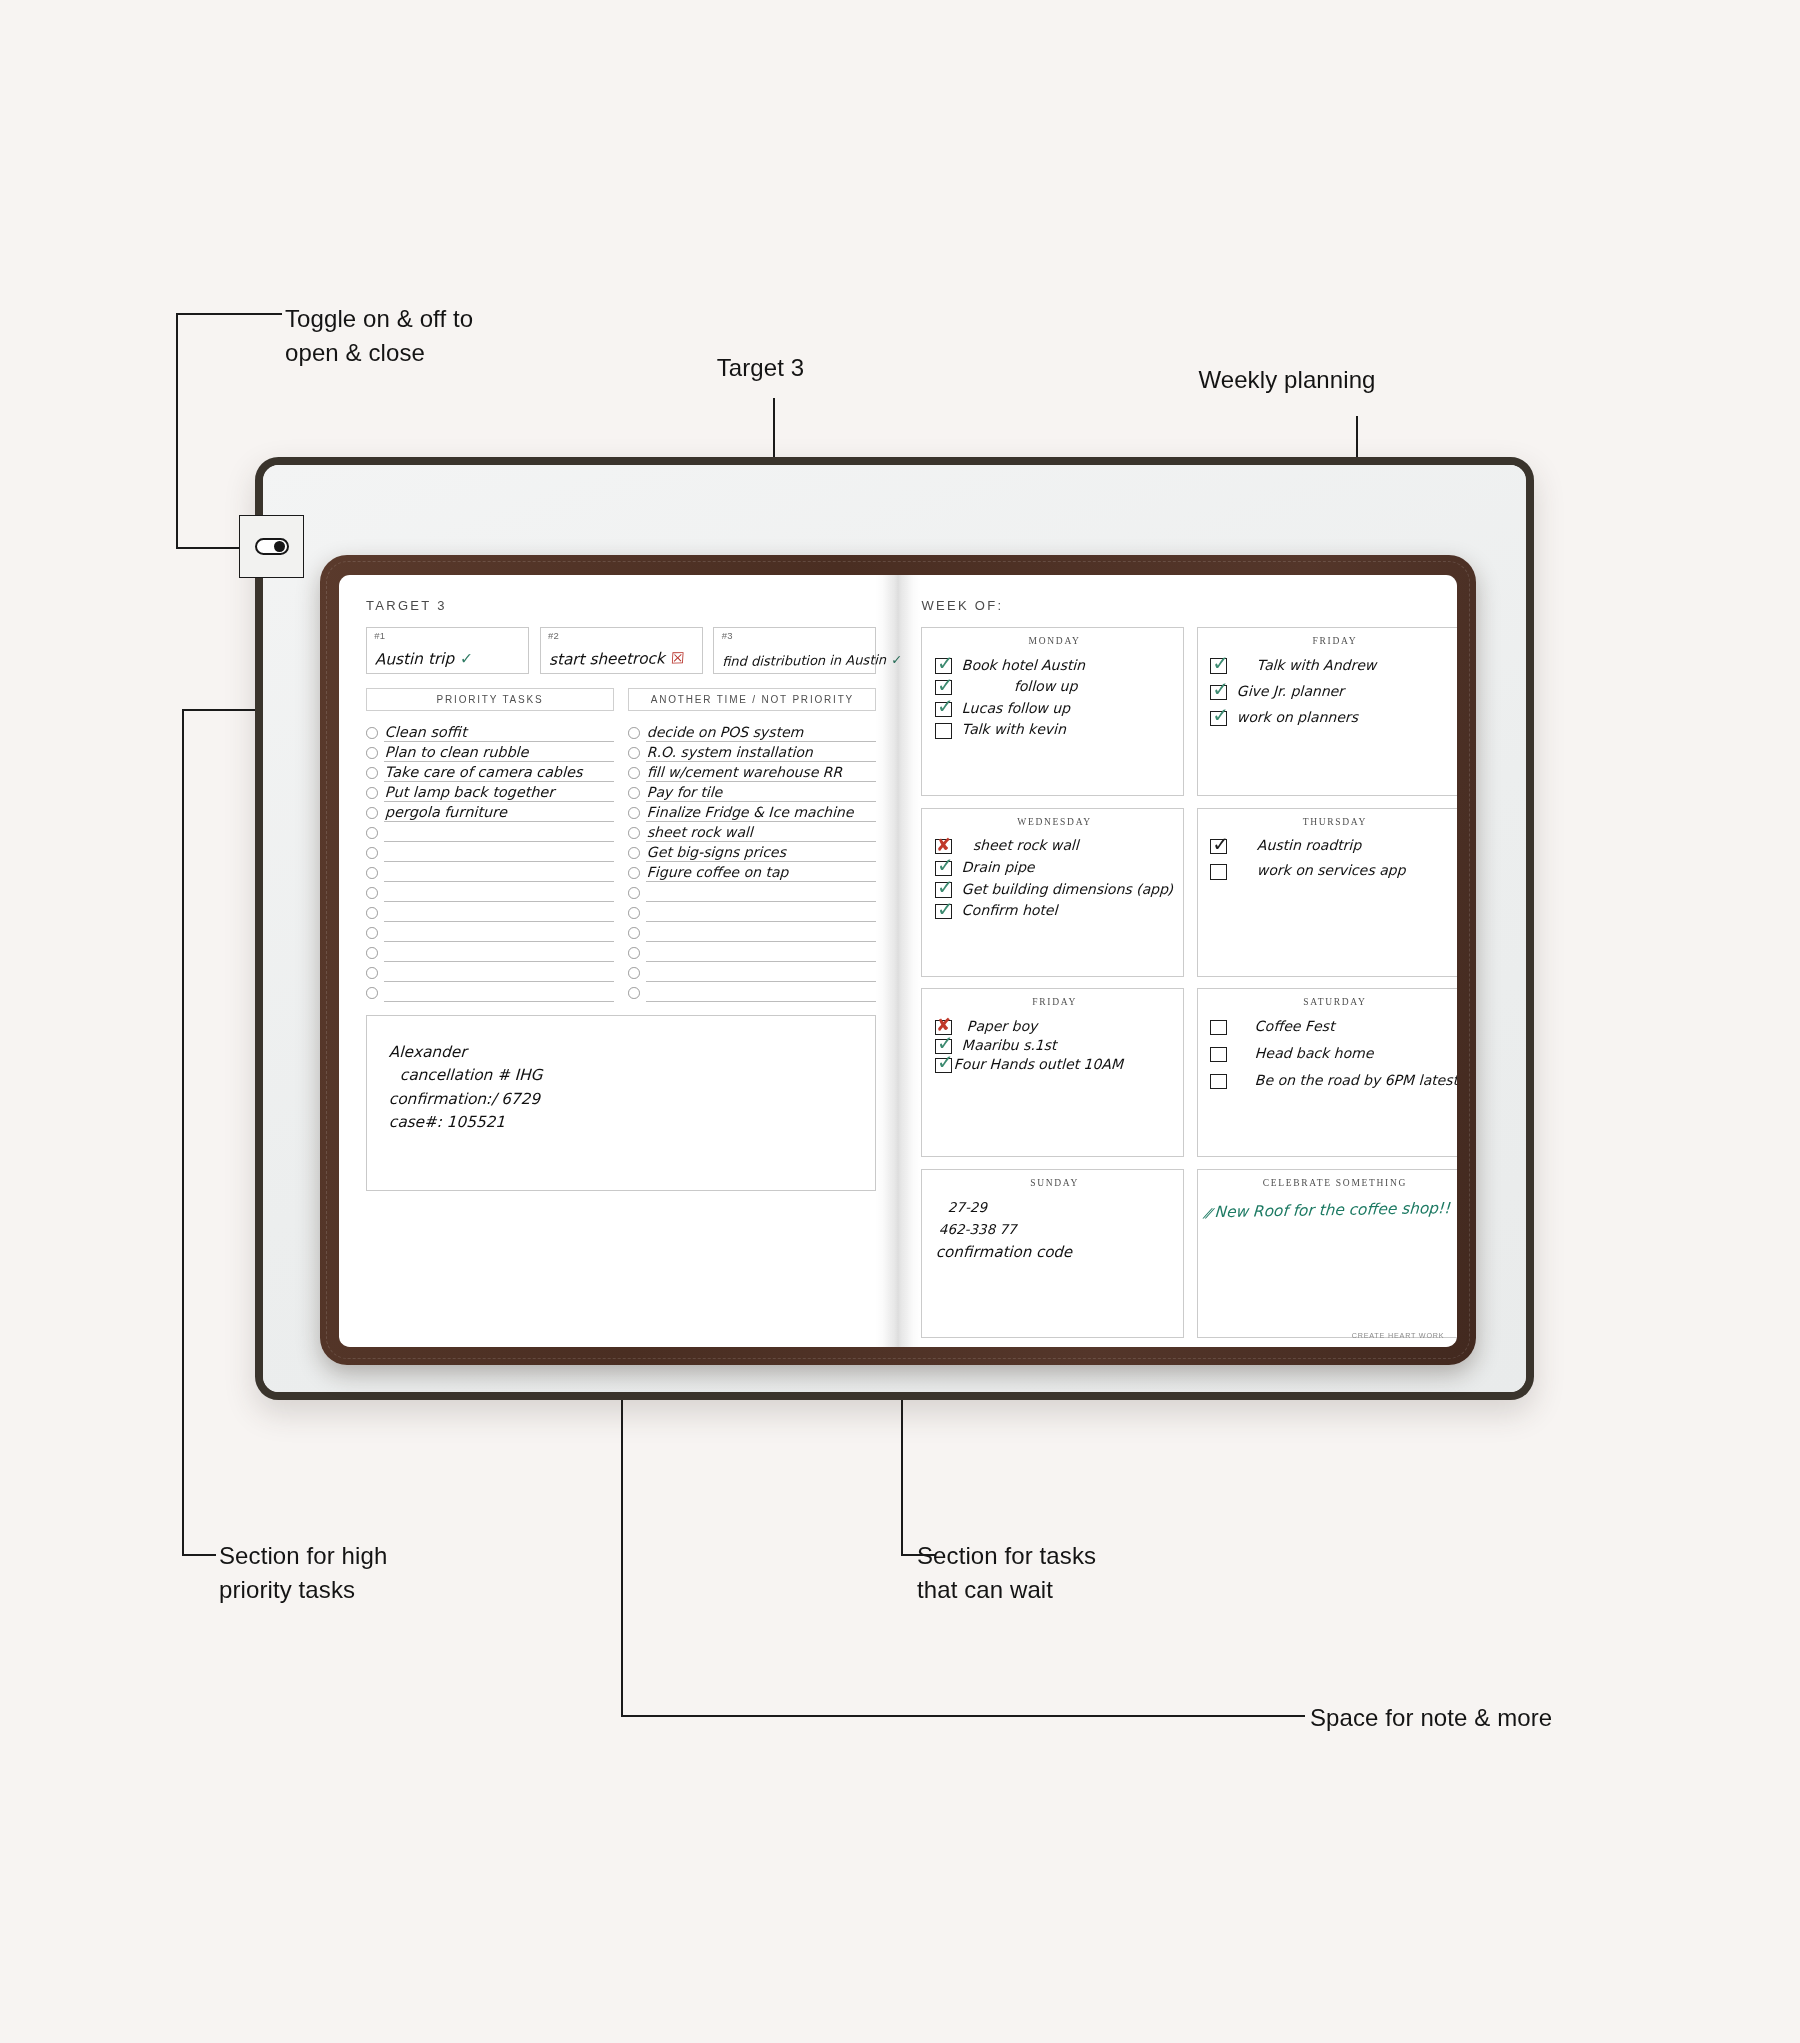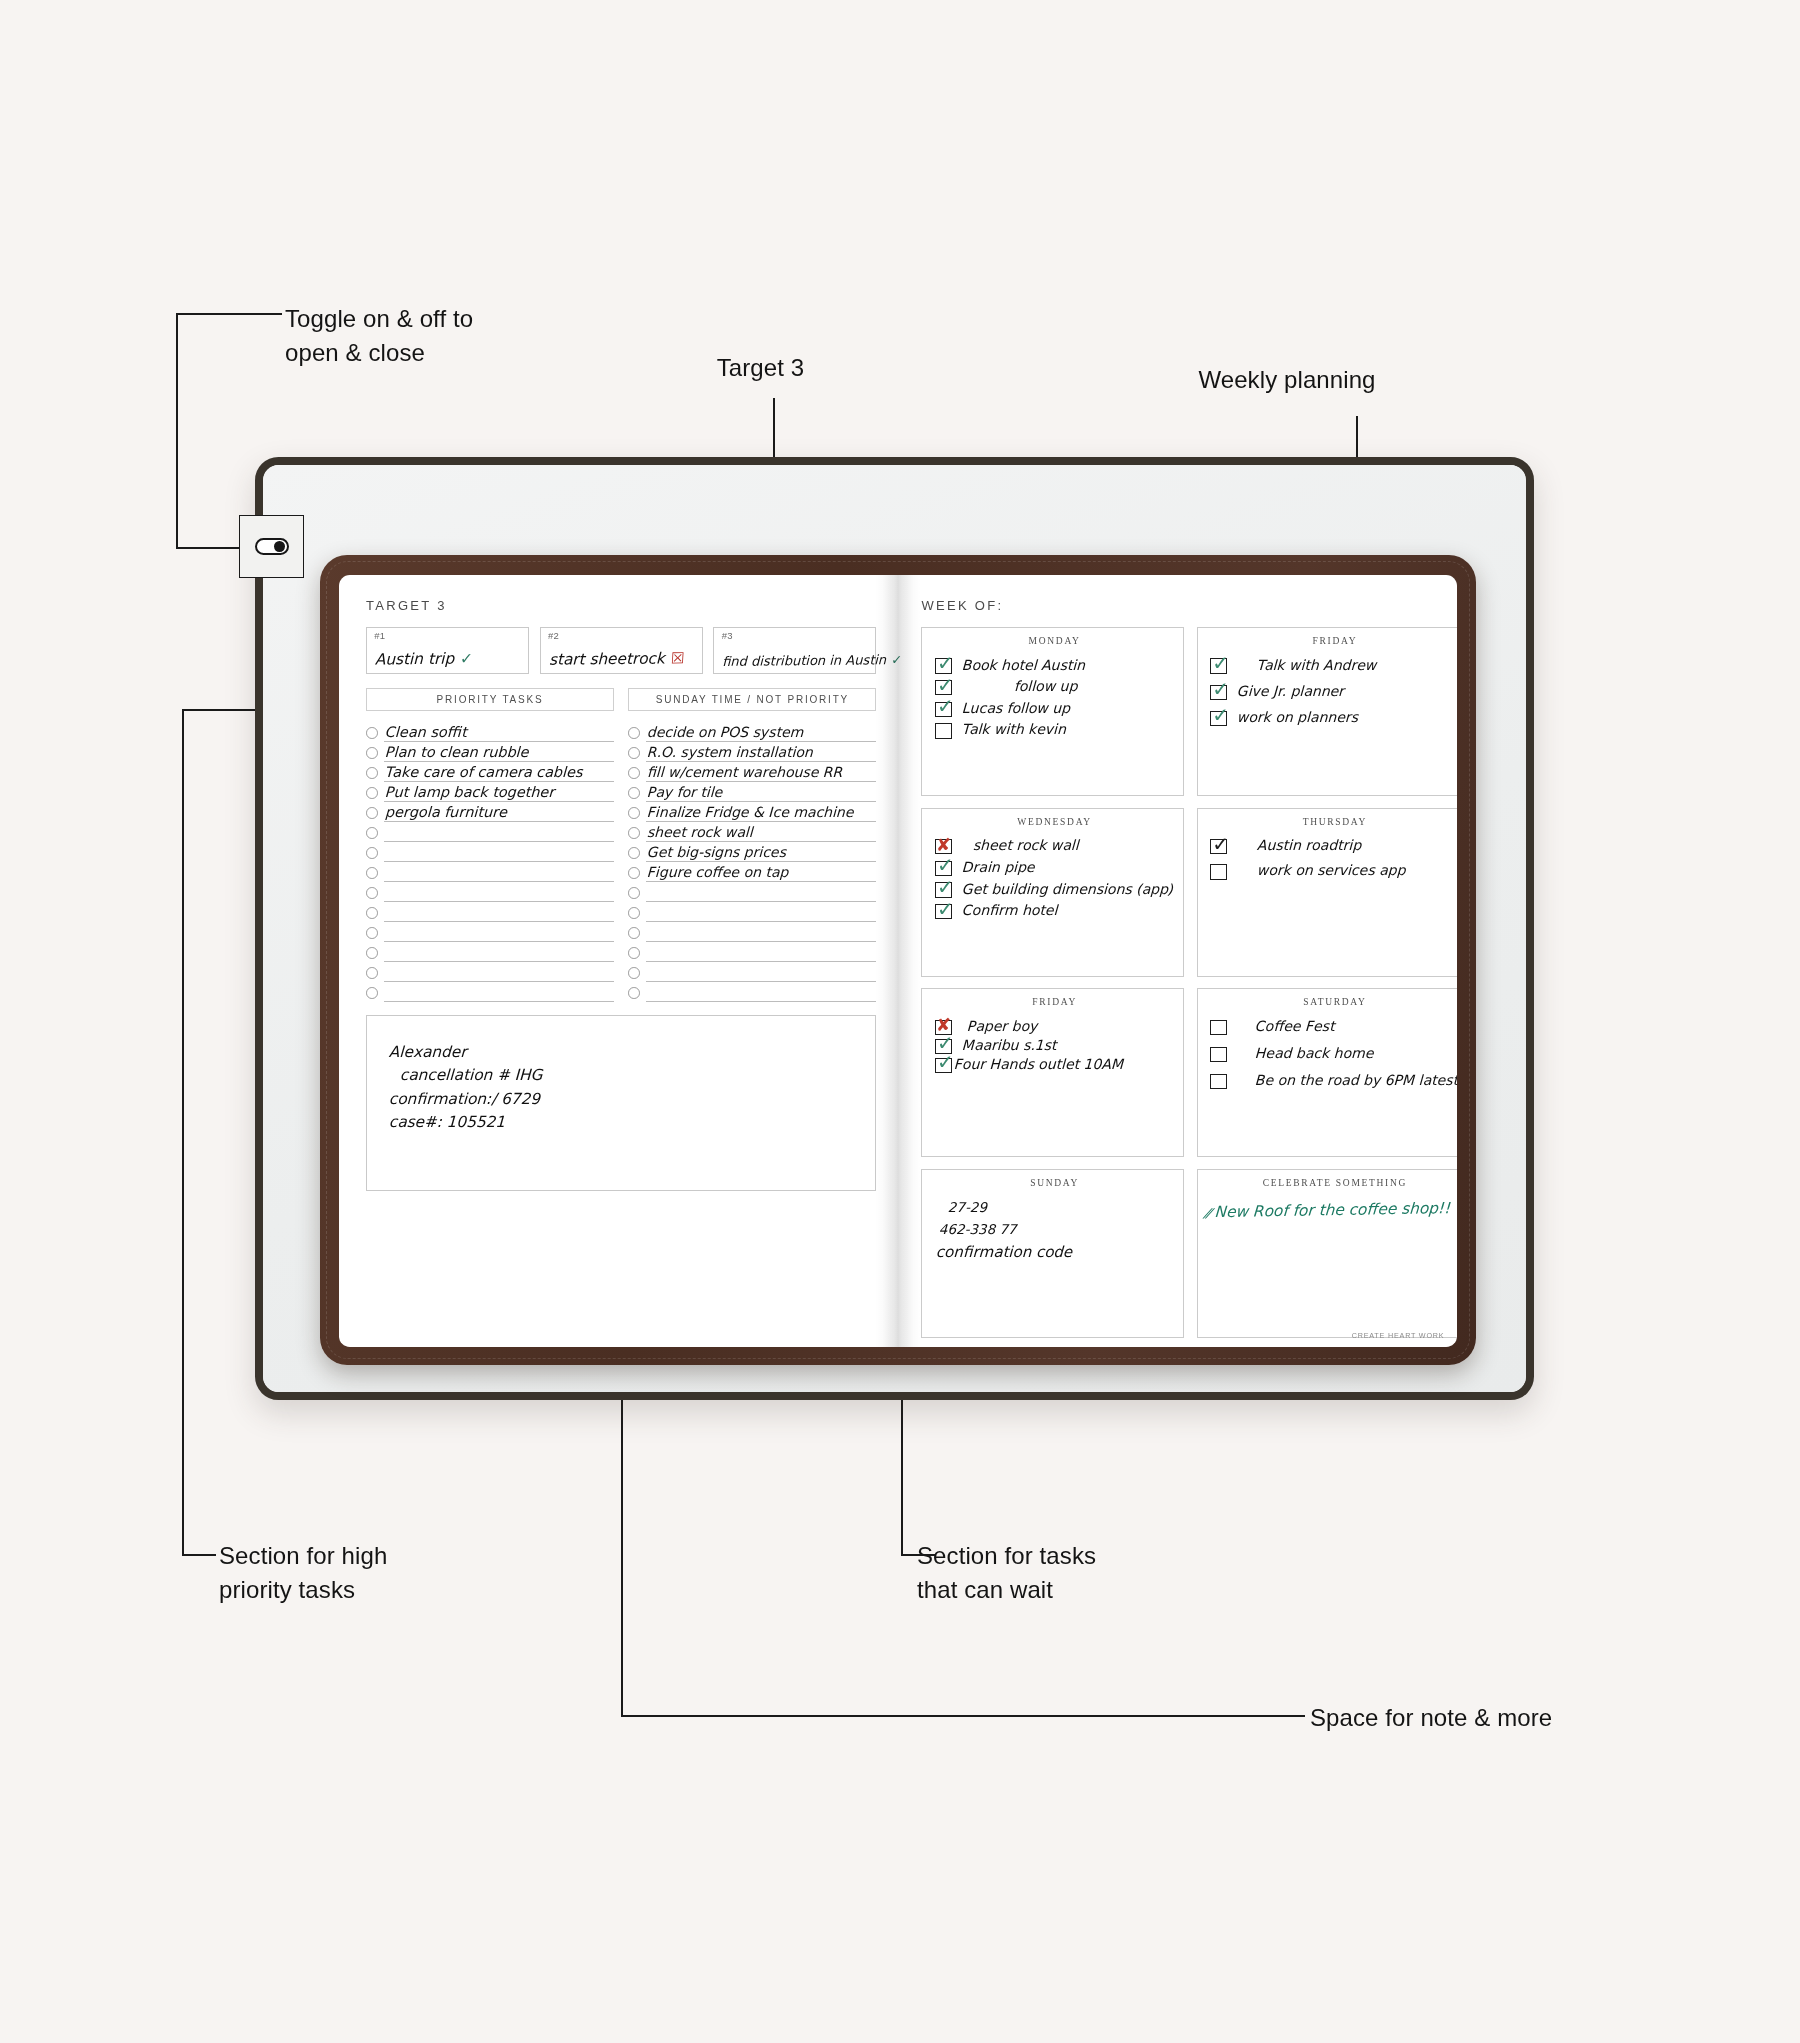--- a/index.html
+++ b/index.html
@@ -397,21 +397,21 @@
               <div class="list-row">
                   <div class="bubble"></div>
                   <div class="rule">
                     <span class="txt hw"></span>
                   </div>
                 </div>
             </div>
           </div>
 
           <div class="list-col right">
-            <div class="list-head">SUNDAY TIME / NOT PRIORITY</div>
+            <div class="list-head">ANOTHER TIME / NOT PRIORITY</div>
             <div class="list-rows">
               <div class="list-row">
                   <div class="bubble"></div>
                   <div class="rule">
                     <span class="txt hw">decide on POS system</span>
                   </div>
                 </div>
               <div class="list-row">
                   <div class="bubble"></div>
                   <div class="rule">

